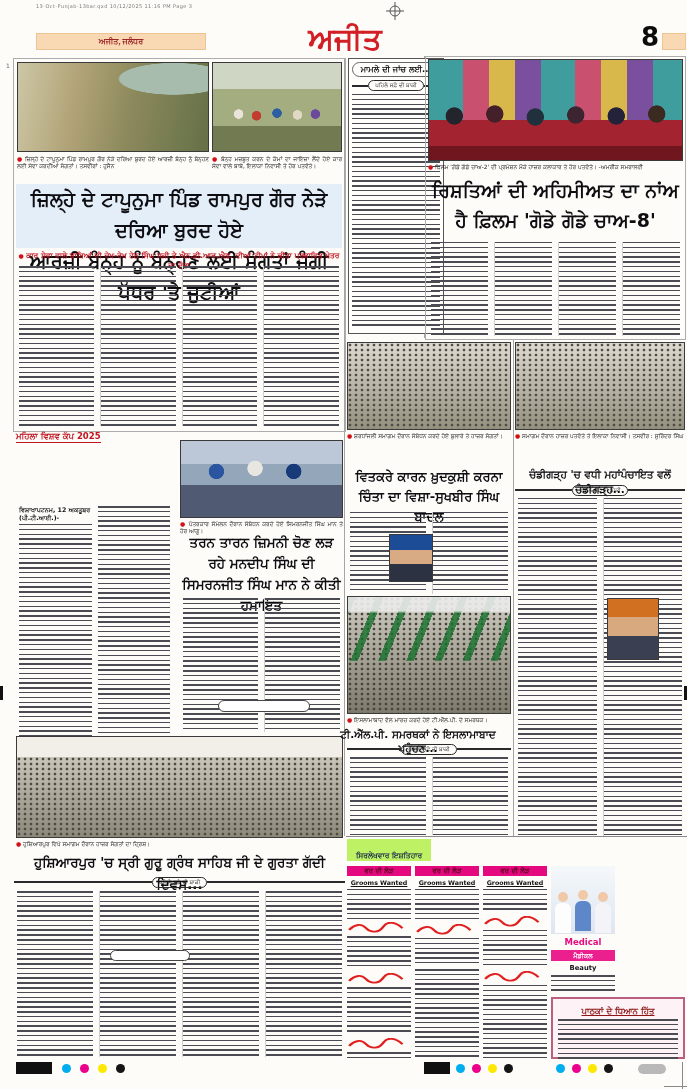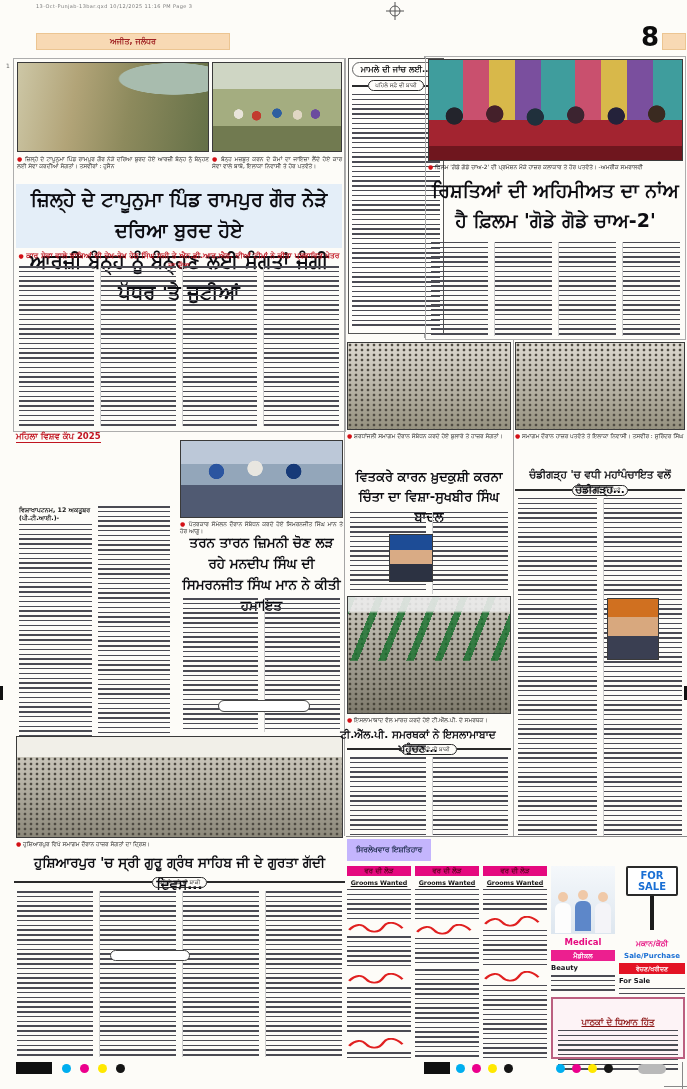--- a/index.html
+++ b/index.html
@@ -80,42 +80,42 @@
   .tagrow:before,.tagrow:after{content:"";flex:1;border-top:2px solid #2a2a2a;}
   .oval{border:1px solid #2a2a2a;border-radius:10px;padding:0 6px;font-size:5.6px;white-space:nowrap;line-height:9px;color:#111;}
   .minibox{border:1px solid #444;border-radius:6px;background:#fff;}
   
   .midbox{border:1px solid #555;background:#fffefb;padding:3px;}
   .midbox-title{font-size:8.2px;font-weight:bold;text-align:center;border:1px solid #666;border-radius:8px;padding:1px 0;}
   
   .cls-banner-blue{background:#cfe3f2;display:flex;align-items:center;justify-content:center;gap:5px;}
   .cls-big{font-size:18px;font-weight:bold;color:#9ab0c4;letter-spacing:.5px;}
   .cls-small{font-size:11px;font-weight:bold;color:#1a1a1a;}
-  .cls-banner-peach{background:#c4b5fd;display:flex;align-items:center;justify-content:center;}
+  .cls-banner-peach{background:#bef264;display:flex;align-items:flex-end;justify-content:center;}
   .cls-banner-peach span{font-size:7.5px;font-weight:bold;color:#1b2a4a;text-align:center;}
   .cls-col{display:flex;flex-direction:column;gap:3px;}
   .pinkhead{background:#e5097f;color:#56001c;font-size:6.8px;font-weight:bold;text-align:center;padding:1px 0;}
   .gw{font-size:6.3px;font-weight:bold;text-decoration:underline;text-align:center;}
   .sqg{height:11px;}
   .adbox{border:1px solid #777;padding:2px;}
   .adbox-title{font-size:7.5px;font-weight:bold;color:#c2441a;text-align:center;border-bottom:1px solid #c2441a;margin-bottom:2px;}
   .docs{background:linear-gradient(#f5f8fb,#dde6ef);position:relative;}
   .person{position:absolute;bottom:0;width:16px;height:42px;}
   .person .head{width:10px;height:10px;border-radius:50%;background:#f0c9a8;margin:0 auto;}
   .person .bodyv{width:16px;height:30px;border-radius:6px 6px 0 0;margin-top:1px;}
   .sign{background:#fff;border:2px solid #2a2a2a;border-radius:2px;color:#1a6fd4;font-weight:bold;
         font-size:10px;line-height:11px;text-align:center;white-space:pre-line;padding:2px 4px;}
   .post{width:4px;background:#1c1c1c;margin:0 auto;}
   .pinktag{background:#ec1f8f;color:#fff;font-size:6.5px;font-weight:bold;text-align:center;padding:1.5px 0;}
   .redbtn{background:#e31324;color:#fff;font-size:6.2px;font-weight:bold;text-align:center;padding:1.5px 0;}
   .magenta-b{color:#e5097f;font-size:8.5px;font-weight:bold;text-align:center;}
   .blue-b{color:#1a6fd4;font-size:7px;font-weight:bold;text-align:center;}
-  .dark-b{font-size:6.8px;font-weight:bold;text-align:left;color:#15151c;}
-  
-  .notice{border:2px solid #bb5f80;background:#fdf3f6;padding:18px 5px;}
+  .dark-b{font-size:6.8px;font-weight:bold;text-align:center;color:#15151c;}
+  
+  .notice{border:2px solid #bb5f80;background:#fdf3f6;padding:7px 5px;}
   .notice-title{font-size:8.6px;font-weight:bold;color:#8d1616;text-align:center;text-decoration:underline;margin-bottom:2px;}
   
   .dot{width:9px;height:9px;border-radius:50%;display:inline-block;}
   .blackbox{background:#101010;}
   .grayblob{background:#b9b9b9;border-radius:5px;}
 </style>
 </head>
 <body>
 
 <div id="page">
@@ -125,23 +125,24 @@
     <circle cx="9" cy="9" r="5" fill="none" stroke="#555" stroke-width="1"></circle>
     <line x1="9" y1="0" x2="9" y2="18" stroke="#555" stroke-width="1"></line>
     <line x1="0" y1="9" x2="18" y2="9" stroke="#555" stroke-width="1"></line>
   </svg>
   <div class="abs margin-mark" style="left:6px;top:62px;">1</div>
   <div class="abs" style="left:0;top:686px;width:3px;height:14px;background:#111;"></div>
   <div class="abs" style="left:684px;top:686px;width:3px;height:14px;background:#111;"></div>
   <div class="abs" style="left:682px;top:1062px;width:1px;height:27px;background:#888;"></div>
   <div class="abs" style="left:664px;top:1086px;width:23px;height:1px;background:#888;"></div>
 
-  <div class="abs peach" style="left:36px;top:33px;width:194px;height:17px;">
+  <div class="abs peach" style="left:36px;top:33px;width:170px;height:17px;font-family:Liberation Serif, serif;">
     <span class="edition-txt">ਅਜੀਤ, ਜਲੰਧਰ</span>
   </div>
+  <div class="abs masthead" style="left:285px;top:22px;width:120px;height:34px;">ਅਜੀਤ</div>
   <div class="abs pagenum" style="left:641px;top:22px;">8</div>
   <div class="abs peach" style="left:662px;top:33px;width:24px;height:17px;"></div>
 
   <div class="abs vline" style="left:344px;top:58px;height:778px;"></div>
   <div class="abs vline" style="left:424px;top:56px;height:282px;"></div>
   <div class="abs vline" style="left:513px;top:340px;height:496px;"></div>
   <div class="abs hline" style="left:346px;top:836px;width:341px;"></div>
 
   <div class="abs frame" style="left:13px;top:58px;width:333px;height:374px;"></div>
   <div class="abs photo ph-river" style="left:17px;top:62px;width:192px;height:90px;"></div>
@@ -175,21 +176,21 @@
     <div class="gsingle" style="height:232px;"></div>
   </div>
 
   <div class="abs frame" style="left:425px;top:56px;width:261px;height:284px;"></div>
   <div class="abs photo ph-film" style="left:428px;top:59px;width:255px;height:102px;"></div>
   <div class="abs cap" style="left:428px;top:163px;width:255px;height:11px;">
     <span class="bullet">●</span>
     <span>ਫ਼ਿਲਮ 'ਗੋਡੇ ਗੋਡੇ ਚਾਅ-2' ਦੀ ਪ੍ਰਮੋਸ਼ਨ ਮੌਕੇ ਹਾਜ਼ਰ ਕਲਾਕਾਰ ਤੇ ਹੋਰ ਪਤਵੰਤੇ।   -ਅਮਰੀਕ ਸਮਰਾਲਵੀ</span>
   </div>
   <div class="abs headline hl-film" style="left:428px;top:175px;width:255px;height:64px;">ਰਿਸ਼ਤਿਆਂ ਦੀ ਅਹਿਮੀਅਤ ਦਾ ਨਾਂਅ
-ਹੈ ਫ਼ਿਲਮ 'ਗੋਡੇ ਗੋਡੇ ਚਾਅ-2'</div>
+ਹੈ ਫ਼ਿਲਮ 'ਗੋਡੇ ਗੋਡੇ ਚਾਅ-8'</div>
   <div class="abs cols" style="left:428px;top:242px;width:255px;height:94px;">
     <div class="gcol"></div>
     <div class="gcol"></div>
     <div class="gcol"></div>
     <div class="gcol"></div>
   </div>
 
   <div class="abs photo crowd" style="left:347px;top:342px;width:164px;height:88px;"></div>
   <div class="abs cap" style="left:347px;top:432px;width:164px;height:20px;">
     <span class="bullet">●</span>
@@ -335,32 +336,20 @@
           <div class="head"></div>
           <div class="bodyv" style="background:#f4f4f8;"></div>
         </div>
     </div>
     <div class="magenta-b">Medical</div>
     <div class="pinktag">ਮੈਡੀਕਲ</div>
     <div class="dark-b">Beauty</div>
     <div class="gsingle" style="flex:1;"></div>
   </div>
 
-  <div class="abs cls-col" style="left:619px;top:866px;width:66px;height:128px;">
-    <div style="height:70px;">
-      <div class="sign" style="width:40px;margin:0 auto;">FOR
-SALE</div>
-      <div class="post" style="height:34px;"></div>
-    </div>
-    <div class="magenta-b" style="font-size:7.5px;">ਮਕਾਨ/ਕੋਠੀ</div>
-    <div class="blue-b">Sale/Purchase</div>
-    <div class="redbtn">ਵੇਚਣ/ਖਰੀਦਣ</div>
-    <div class="dark-b">For Sale</div>
-    <div class="gsingle" style="flex:1;"></div>
-  </div>
 
   <div class="abs notice" style="left:551px;top:997px;width:134px;height:62px;">
     <div class="notice-title">ਪਾਠਕਾਂ ਦੇ ਧਿਆਨ ਹਿੱਤ</div>
     <div class="gsingle" style="height:40px;"></div>
   </div>
 
   <div class="abs blackbox" style="left:16px;top:1062px;width:36px;height:12px;"></div>
   <span class="abs dot" style="left:62px;top:1064px;background:#00aeef;"></span>
   <span class="abs dot" style="left:80px;top:1064px;background:#ec008c;"></span>
   <span class="abs dot" style="left:98px;top:1064px;background:#ffe800;"></span>

